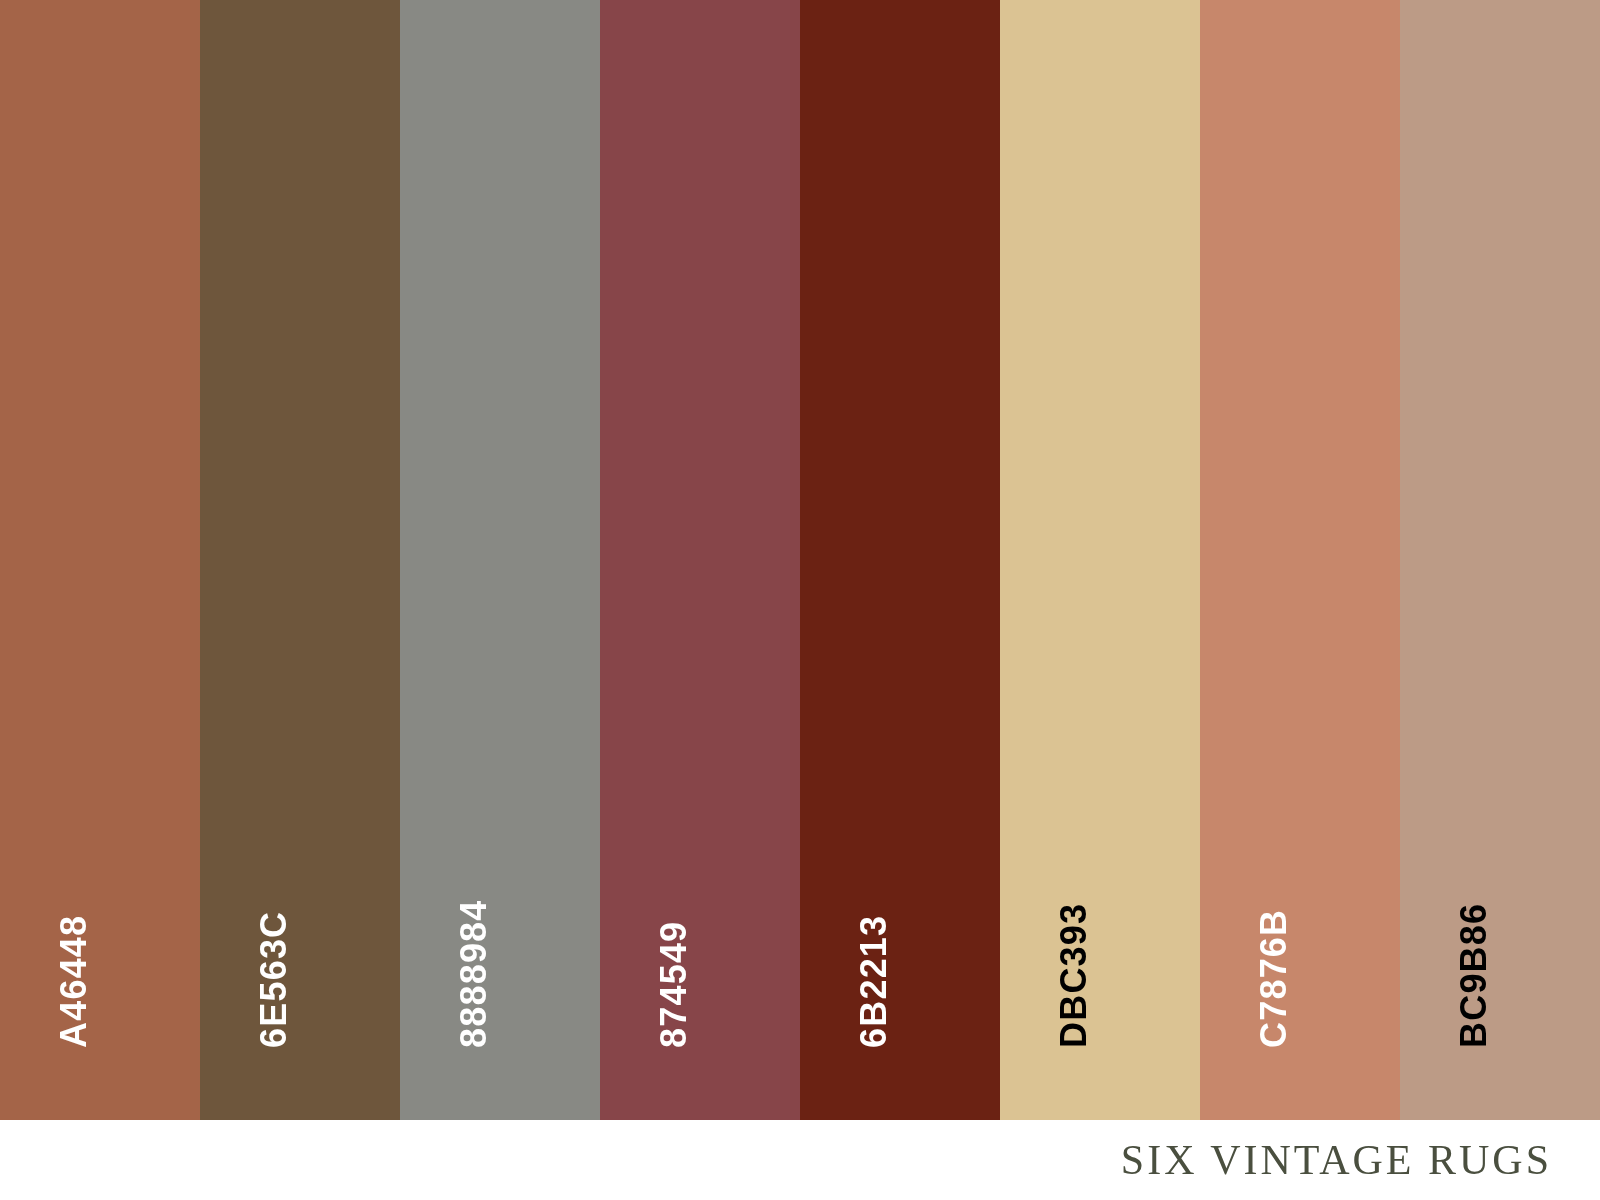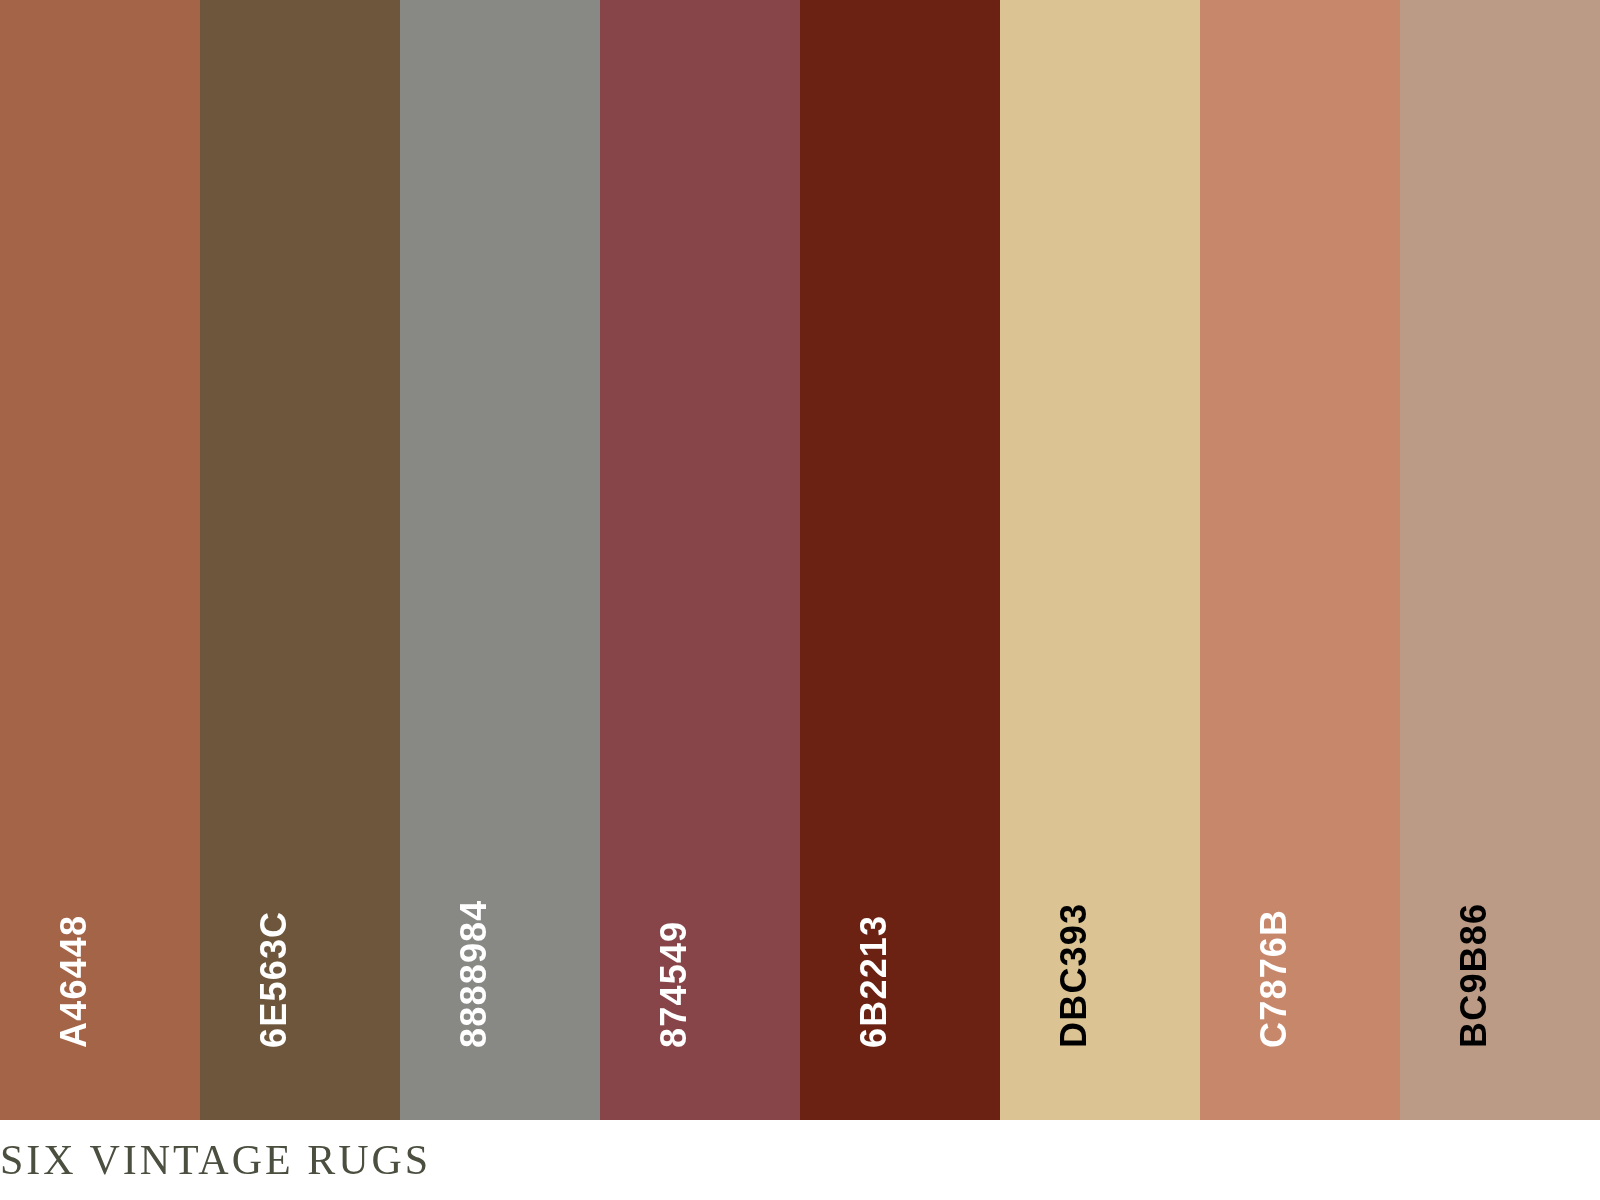--- a/index.html
+++ b/index.html
@@ -63,21 +63,21 @@
 
   
   #brand-band {
     position: relative;
     width: 1600px;
     height: 80px;
     flex: 0 0 80px;
     background: #ffffff;
     display: flex;
     align-items: center;
-    justify-content: flex-start;
+    justify-content: flex-end;
   }
   #brand-wordmark {
     font-family: "Liberation Serif", "DejaVu Serif", serif;
     font-size: 42px;
     font-weight: 400;
     letter-spacing: 3px;
     color: #4a4f3f;
     padding-right: 48px;
     white-space: nowrap;
     line-height: 1;

